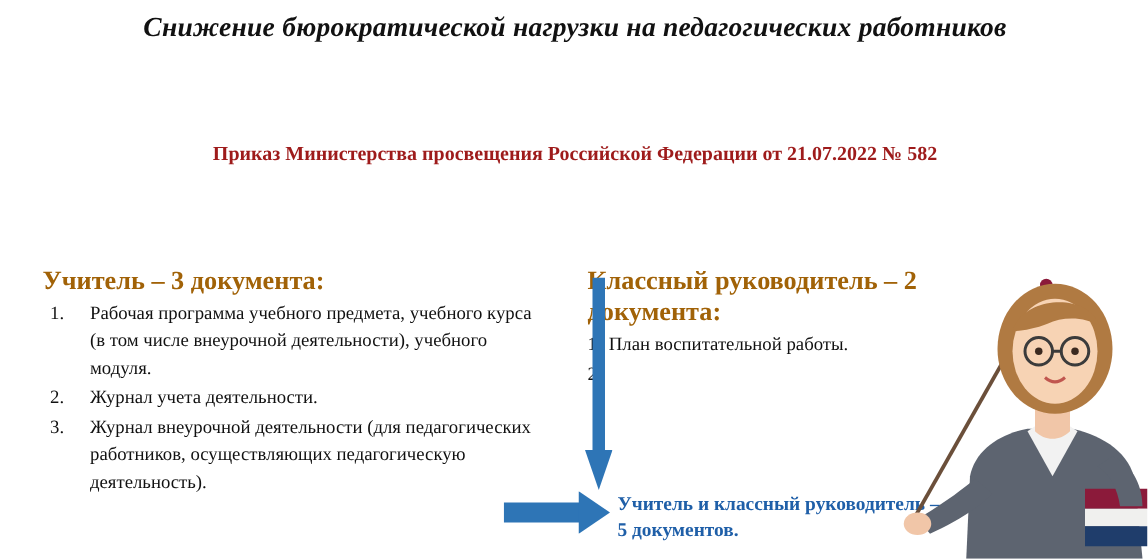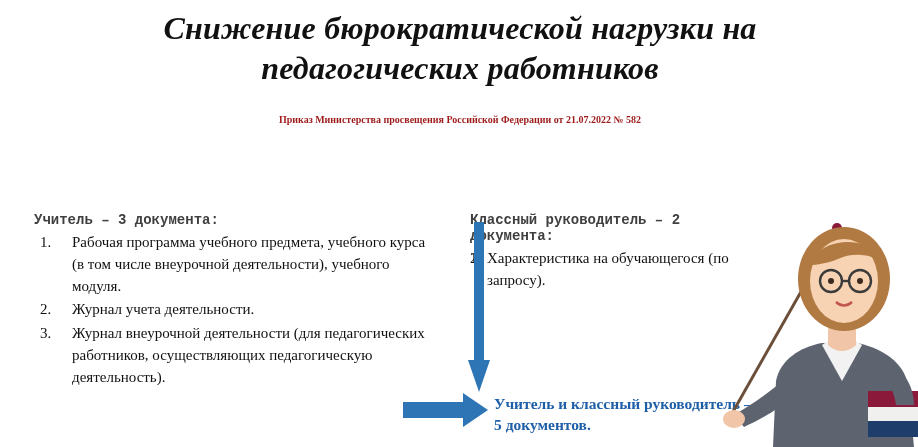--- a/index.html
+++ b/index.html
@@ -23,52 +23,52 @@
   
   .title {
     position: absolute;
     left: 60px;
     top: 8px;
     width: 800px;
     text-align: center;
     font-family: "Liberation Serif", serif;
     font-style: italic;
     font-weight: bold;
-    font-size: 32px;
+    font-size: 22px;
     line-height: 1.25;
     color: #111111;
     letter-spacing: 0.2px;
   }
   
   .decree {
     position: absolute;
     left: 45px;
     top: 113px;
     width: 830px;
     text-align: center;
     font-family: "Liberation Serif", serif;
     font-weight: bold;
-    font-size: 10px;
+    font-size: 16px;
     line-height: 1.38;
     color: #9e1b1b;
   }
   .decree .line1 { display: block; }
   .decree .line2 { display: block; }
   
   .left-col {
     position: absolute;
     left: 34px;
     top: 212px;
     width: 395px;
   }
   .col-heading {
-    font-family: Liberation Mono, monospace;
-    font-weight: bold;
-    font-size: 14px;
-    color: #404040;
+    font-family: Liberation Serif, serif;
+    font-weight: bold;
+    font-size: 21px;
+    color: #a16207;
     margin-bottom: 4px;
   }
   .left-list {
     margin: 0;
     padding: 0;
     list-style: none;
     font-size: 15px;
     color: #111111;
     line-height: 1.45;
   }
@@ -170,24 +170,24 @@
         <span>Журнал внеурочной деятельности (для педагогических работников, осуществляющих педагогическую деятельность).</span>
       </li>
     </ul>
   </div>
 
   <div class="right-col">
     <div class="col-heading">Классный руководитель – 2 документа:</div>
     <ul class="right-list">
       <li>
         <span class="num">1.</span>
+        <span>План воспитательной работы.</span>
       </li>
       <li>
         <span class="num">2.</span>
-        <span>Характеристика на обучающегося (по запросу).</span>
       </li>
     </ul>
   </div>
 
   <svg class="arrow-vert" viewBox="0 0 22 170">
     <rect x="6" y="0" width="10" height="140" fill="#2e75b6"></rect>
     <polygon points="0,138 22,138 11,170" fill="#2e75b6"></polygon>
   </svg>
 
   <svg class="arrow-horiz" viewBox="0 0 85 34">

